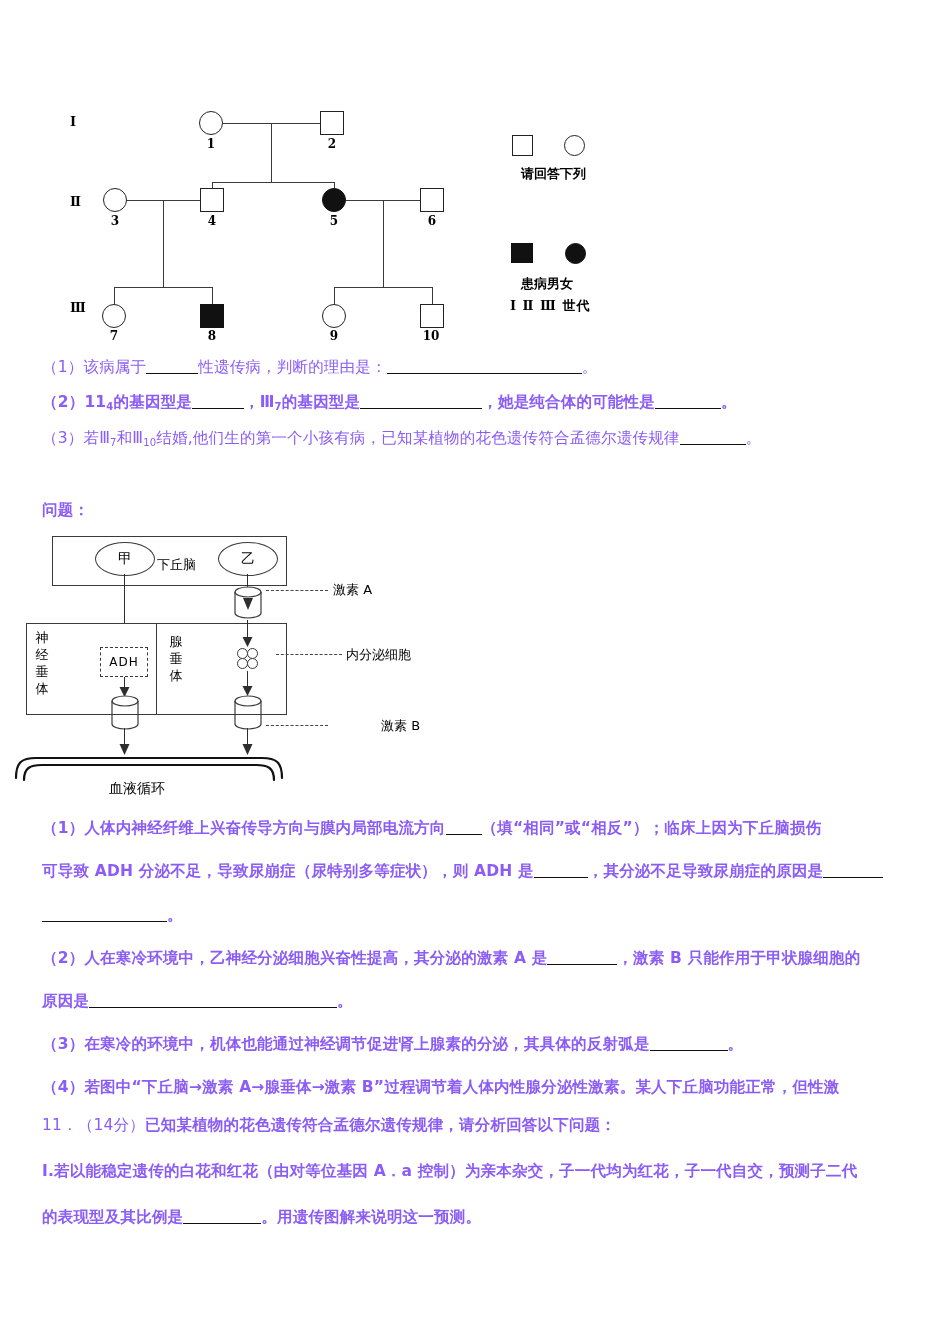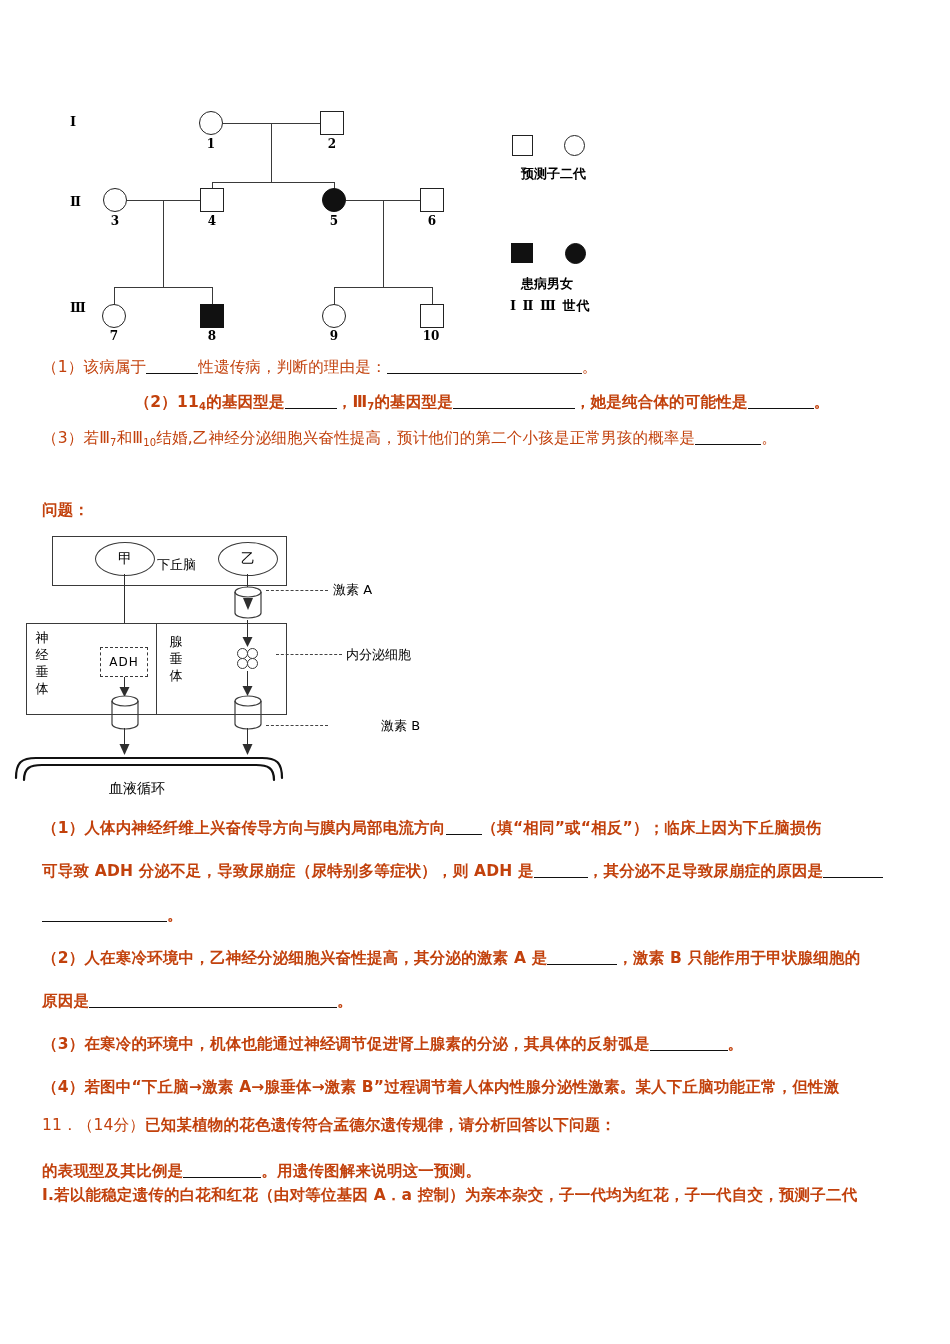--- a/index.html
+++ b/index.html
@@ -10,21 +10,21 @@
     color:#000;
     position:relative;
     overflow:hidden;
   }
   .page{position:relative;width:950px;height:1344px;}
 
   
   .qline{
     font-size:15.5px;
     line-height:1.55;
-    color:#c2410c;
+    color:#8b5cf6;
     letter-spacing:0.2px;
   }
   .bold{font-weight:bold;}
   .ul{
     display:inline-block;
     border-bottom:1px solid #111;
     height:1em;
     vertical-align:-2px;
   }
   .sub{font-size:10px; vertical-align:-3px;}
@@ -165,40 +165,40 @@
     <span class="ped-num" style="left:200px;top:329px;">8</span>
 
     <div class="sym ci" style="left:322px;top:304px;width:24px;height:24px;"></div>
     <span class="ped-num" style="left:322px;top:329px;">9</span>
 
     <div class="sym sq" style="left:420px;top:304px;width:24px;height:24px;"></div>
     <span class="ped-num" style="left:419px;top:329px;">10</span>
 
     <div class="sym sq" style="left:512px;top:135px;width:21px;height:21px;"></div>
     <div class="sym ci" style="left:564px;top:135px;width:21px;height:21px;"></div>
-    <span class="legend-cap" style="left:521px;top:165px;">预测子二代</span>
+    <span class="legend-cap" style="left:521px;top:165px;">请回答下列</span>
 
     <div class="sym sq filled" style="left:511px;top:243px;width:22px;height:20px;"></div>
     <div class="sym ci filled" style="left:565px;top:243px;width:21px;height:21px;"></div>
     <span class="legend-cap" style="left:521px;top:275px;">患病男女</span>
     <span class="legend-cap" style="left:510px;top:297px;letter-spacing:1px;">Ⅰ Ⅱ Ⅲ 世代</span>
   </div>
 
   <div style="position:absolute;left:42px;top:355px;width:880px;">
 
     <div class="qline" style="margin-bottom:11px;">
       <span>（1）该病属于</span><span class="ul" style="width:52px;"></span><span>性遗传病，判断的理由是：</span><span class="ul" style="width:195px;"></span><span>。</span>
     </div>
 
-    <div class="qline" style="margin-bottom:11px;text-align:center;">
+    <div class="qline" style="margin-bottom:11px;">
       <span class="bold">（2）11</span><span class="bold sub">4</span><span class="bold">的基因型是</span><span class="ul" style="width:52px;"></span><span class="bold">，</span><span class="bold">Ⅲ</span><span class="bold sub">7</span><span class="bold">的基因型是</span><span class="ul" style="width:122px;"></span><span class="bold">，她是纯合体的可能性是</span><span class="ul" style="width:66px;"></span><span class="bold">。</span>
     </div>
 
     <div class="qline">
-      <span>（3）若Ⅲ</span><span class="sub">7</span><span>和Ⅲ</span><span class="sub">10</span><span>结婚,乙神经分泌细胞兴奋性提高，预计他们的第二个小孩是正常男孩的概率是</span><span class="ul" style="width:66px;"></span><span>。</span>
+      <span>（3）若Ⅲ</span><span class="sub">7</span><span>和Ⅲ</span><span class="sub">10</span><span>结婚,他们生的第一个小孩有病，已知某植物的花色遗传符合孟德尔遗传规律</span><span class="ul" style="width:66px;"></span><span>。</span>
     </div>
   </div>
 
   <div class="qline bold" style="position:absolute;left:42px;top:498px;">问题：</div>
 
   <div id="hypo">
 
     <div class="box" style="left:52px;top:8px;width:235px;height:50px;"></div>
 
     <div class="ell" style="left:95px;top:14px;width:58px;height:32px;">甲</div>
@@ -329,22 +329,22 @@
     </div>
 
   </div>
 
   <div style="position:absolute;left:42px;top:1113px;width:885px;">
 
     <div class="qline" style="margin-bottom:22px;">
       <span>11．</span><span>（14分）</span><span class="bold">已知某植物的花色遗传符合孟德尔遗传规律，请分析回答以下问题：</span>
     </div>
 
+    <div class="qline bold" style="margin-bottom:22px;">
+      <span>I.若以能稳定遗传的白花和红花（由对等位基因 A．a 控制）为亲本杂交，子一代均为红花，子一代自交，预测子二代</span>
+    </div>
+
     <div class="qline bold">
       <span>的表现型及其比例是</span><span class="ul" style="width:78px;"></span><span>。用遗传图解来说明这一预测。</span>
     </div>
-
-    <div class="qline bold" style="margin-bottom:22px;">
-      <span>I.若以能稳定遗传的白花和红花（由对等位基因 A．a 控制）为亲本杂交，子一代均为红花，子一代自交，预测子二代</span>
-    </div>
   </div>
 
 </div>
 
 </body></html>

